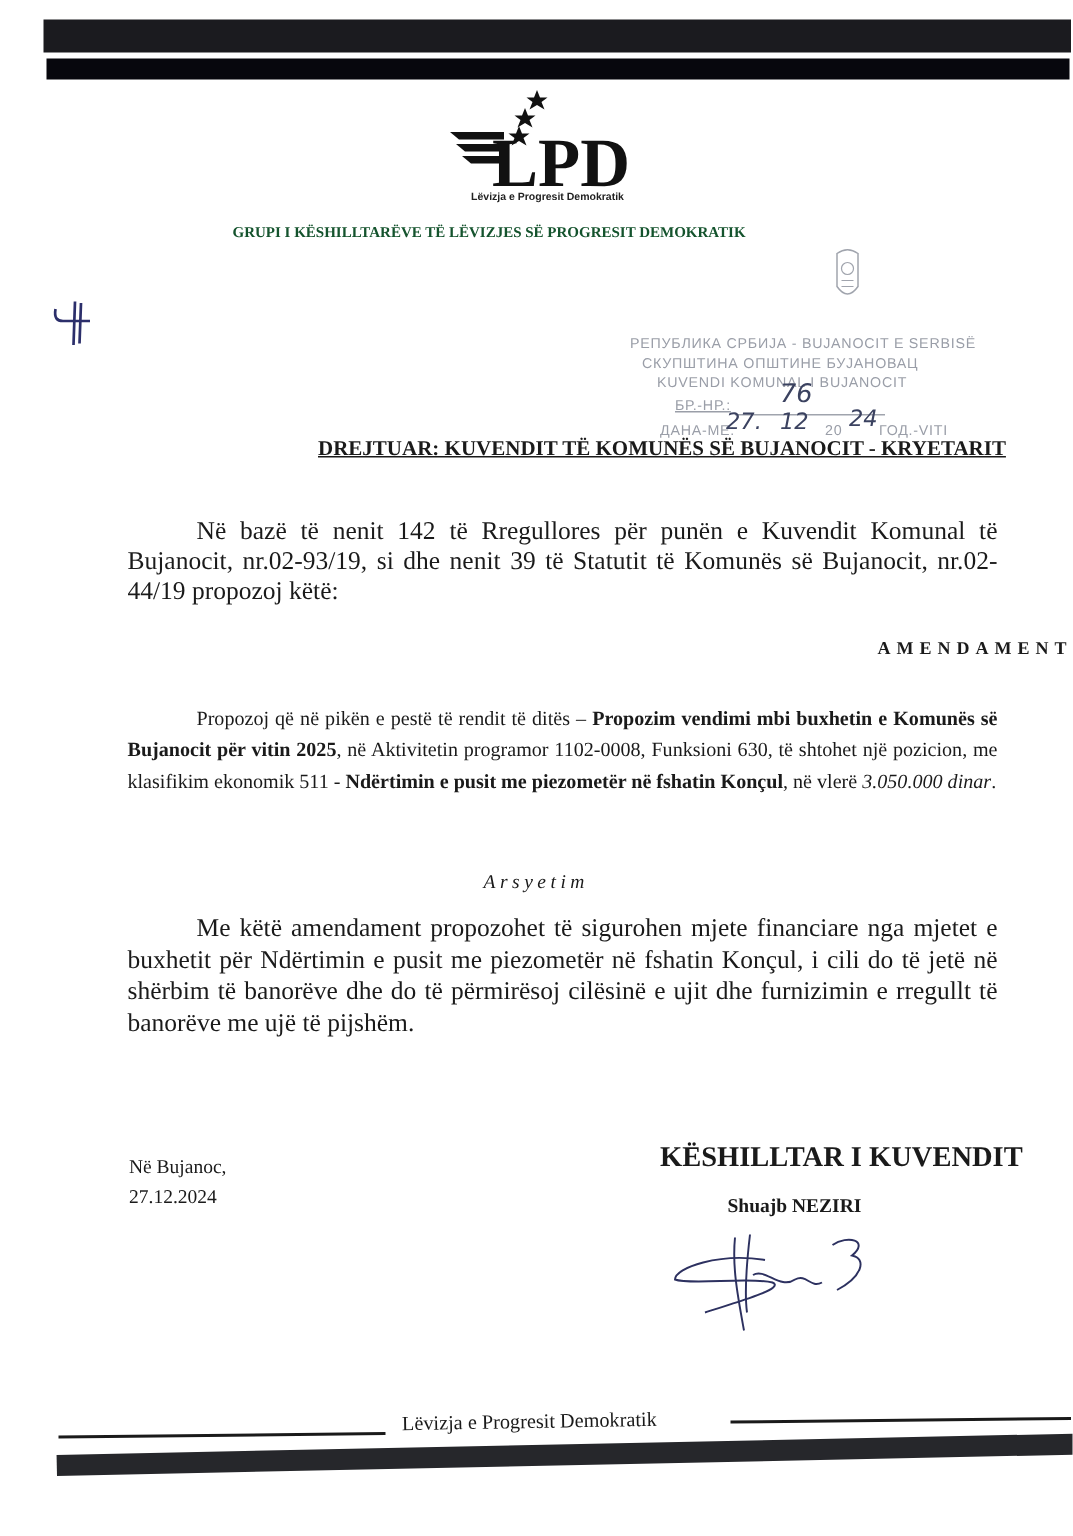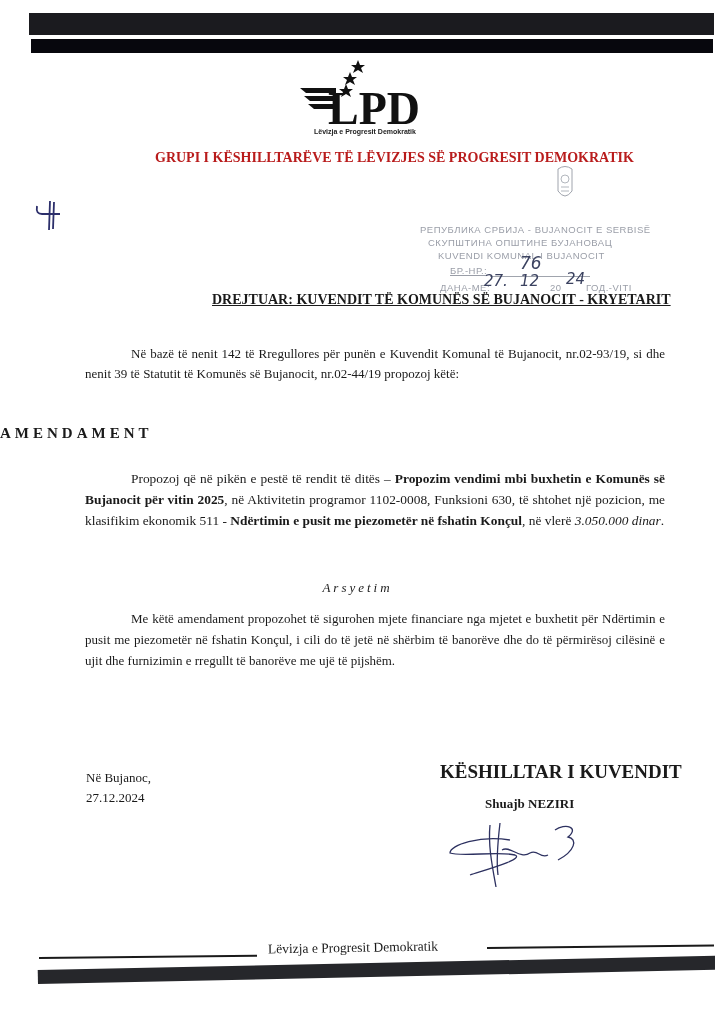--- a/index.html
+++ b/index.html
@@ -4,31 +4,31 @@
 <style>
   html, body { margin: 0; padding: 0; background: #ffffff; }
   body { width: 715px; height: 1024px; position: relative; overflow: hidden;
          font-family: "Liberation Serif", "DejaVu Serif", serif; color: #1a1a1a; }
   .abs { position: absolute; }
   .bar-top1 { left: 29px; top: 13px; width: 685px; height: 22px; background: #1b1b1f; }
   .bar-top2 { left: 31px; top: 39px; width: 682px; height: 14px; background: #07070d; }
   .logo { left: 298px; top: 58px; width: 130px; height: 72px; }
   .logo-sub { left: 300px; top: 128px; width: 130px; text-align: center; font-family: "Liberation Sans", sans-serif;
               font-size: 7px; font-weight: bold; color: #222; }
-  .group-title { left: 155px; top: 150px; font-size: 14px; font-weight: bold; letter-spacing: 0; color: #b91c1c; }
+  .group-title { left: 155px; top: 150px; font-size: 10px; font-weight: bold; letter-spacing: 0; color: #14532d; }
   .mark4 { left: 32px; top: 198px; width: 40px; height: 40px; }
   .stamp { left: 420px; top: 165px; width: 260px; height: 130px; color: #8b8f9a; font-family: "Liberation Sans", sans-serif; }
   .stamp .crest { position: absolute; left: 132px; top: 0; width: 26px; height: 40px; }
   .stamp .ln { position: absolute; font-size: 9.5px; letter-spacing: 0.5px; white-space: nowrap; color: #9a9ea8; }
   .stamp .hand { position: absolute; font-family: "DejaVu Sans", sans-serif; font-style: italic; color: #3b4260; font-size: 15px; }
   .addressee { left: 212px; top: 292px; font-size: 14px; font-weight: bold; text-decoration: underline; }
-  .para { left: 85px; width: 580px; font-size: 13px; line-height: 20px; text-align: justify; }
+  .para { left: 85px; width: 580px; font-size: 17px; line-height: 20px; text-align: justify; }
   .indent { text-indent: 46px; }
   .p1 { top: 344px; }
-  .heading { left: 0; width: 715px; text-align: left; top: 425px; font-size: 15px; font-weight: bold; letter-spacing: 4px; }
+  .heading { left: 0; width: 715px; text-align: right; top: 425px; font-size: 12px; font-weight: bold; letter-spacing: 4px; }
   .p2 { top: 468px; font-size: 13.4px; line-height: 21px; }
   .sub-heading { left: 0; width: 715px; text-align: center; top: 580px; font-size: 13px; font-weight: normal; font-style: italic; letter-spacing: 3px; }
   .p3 { top: 608px; line-height: 21px; }
   .place { left: 86px; top: 768px; font-size: 13px; font-weight: normal; line-height: 20px; }
   .signer-title { left: 440px; top: 761px; font-size: 19px; font-weight: bold; }
   .signer-name { left: 485px; top: 796px; font-size: 13px; font-weight: bold; }
   .signature { left: 440px; top: 815px; width: 150px; height: 75px; }
   .footer-line-l { left: 39px; top: 957px; width: 218px; height: 2px; background: #1a1a1a; transform: rotate(-0.6deg); transform-origin: left; }
   .footer-text { left: 268px; top: 940px; font-size: 13.5px; transform: rotate(-1deg); }
   .footer-line-r { left: 487px; top: 947px; width: 227px; height: 2px; background: #1a1a1a; transform: rotate(-0.6deg); transform-origin: left; }

